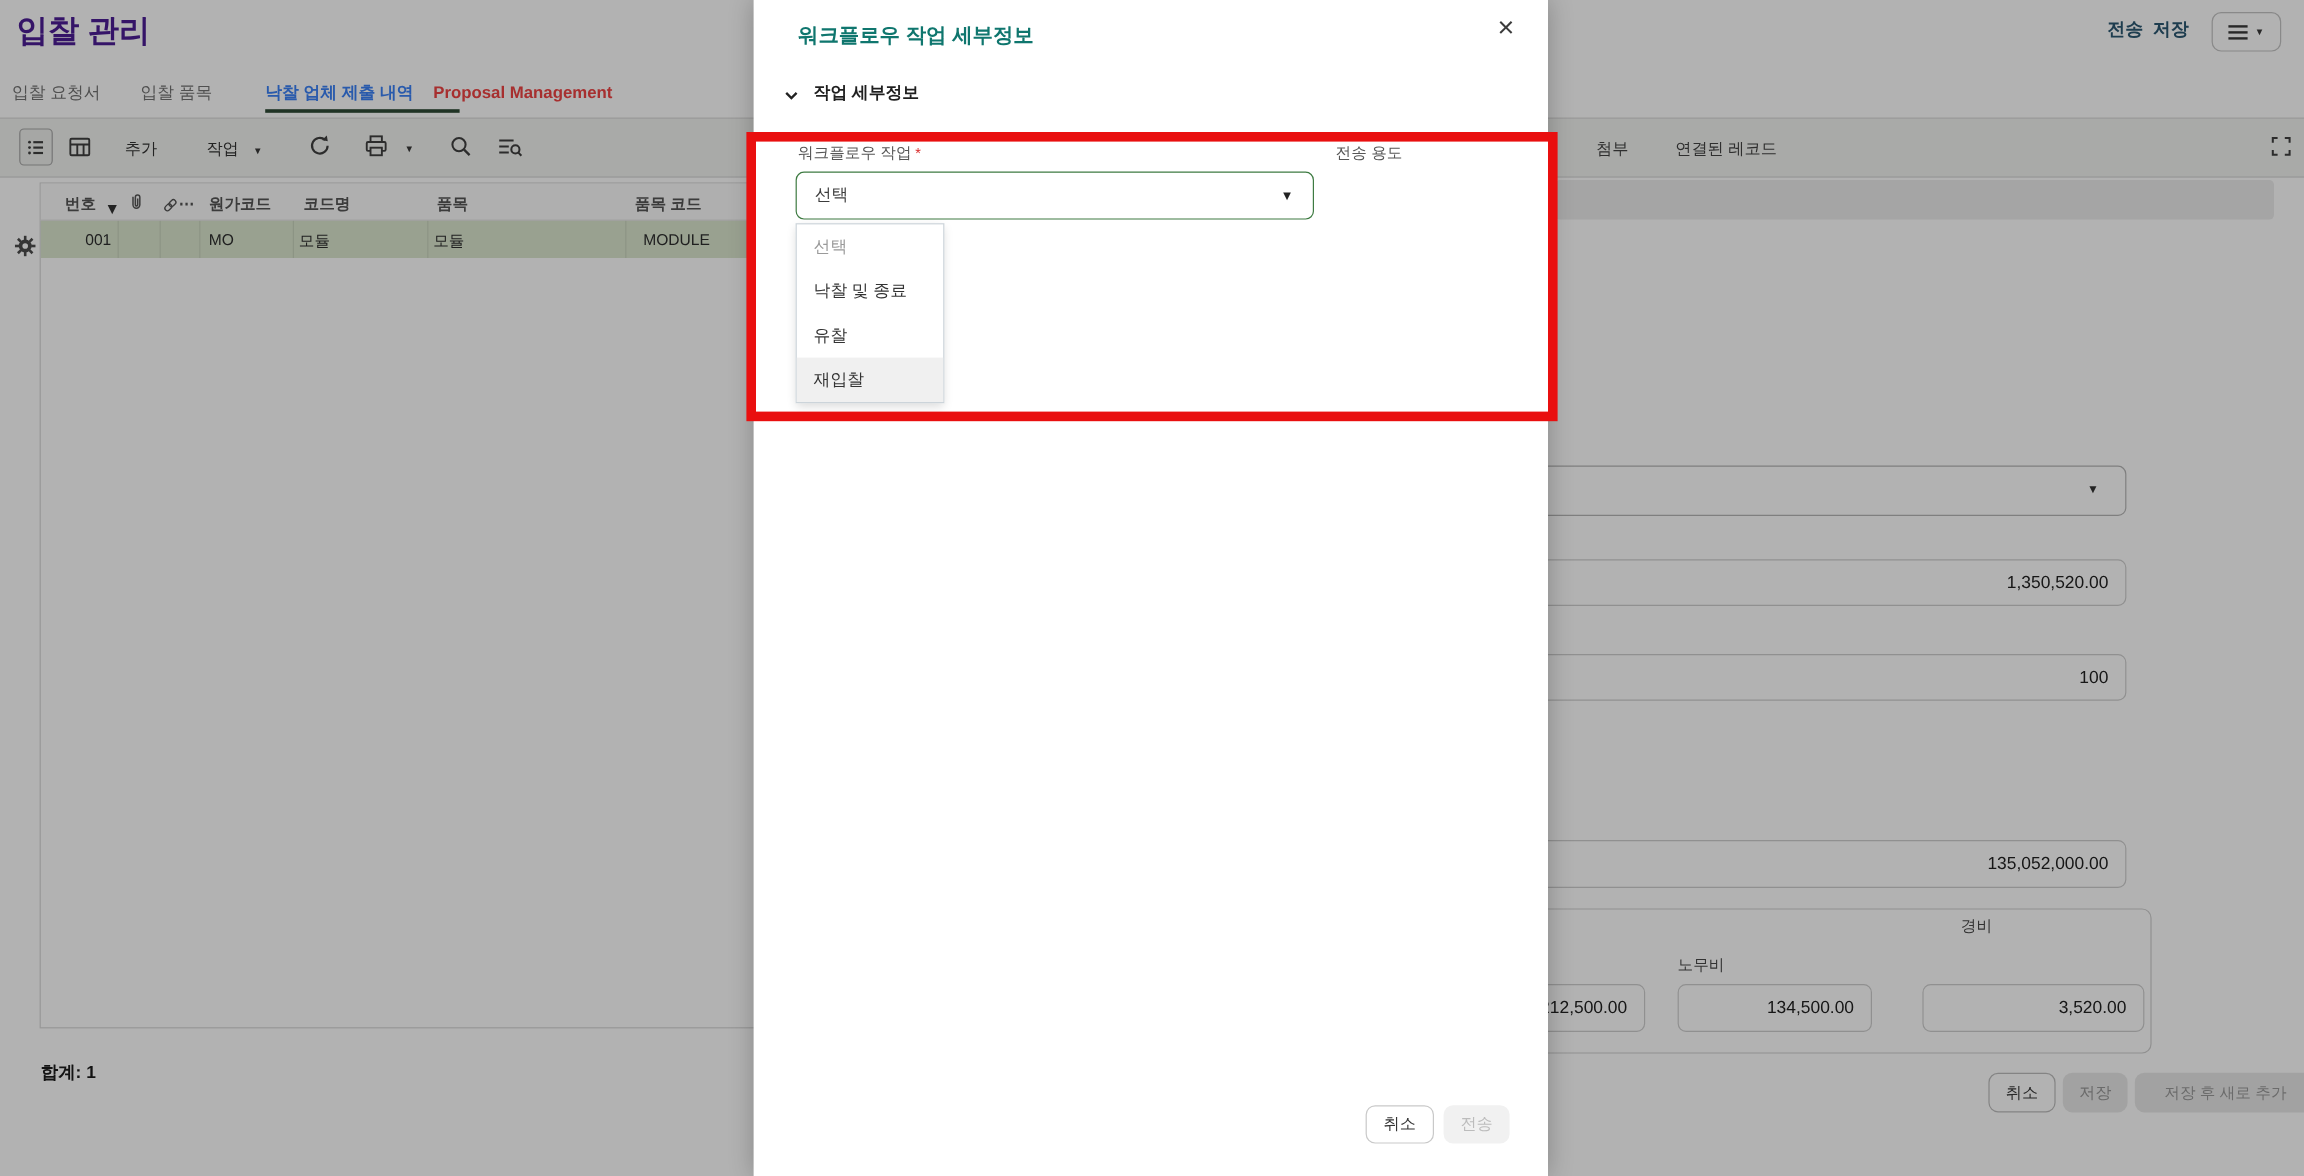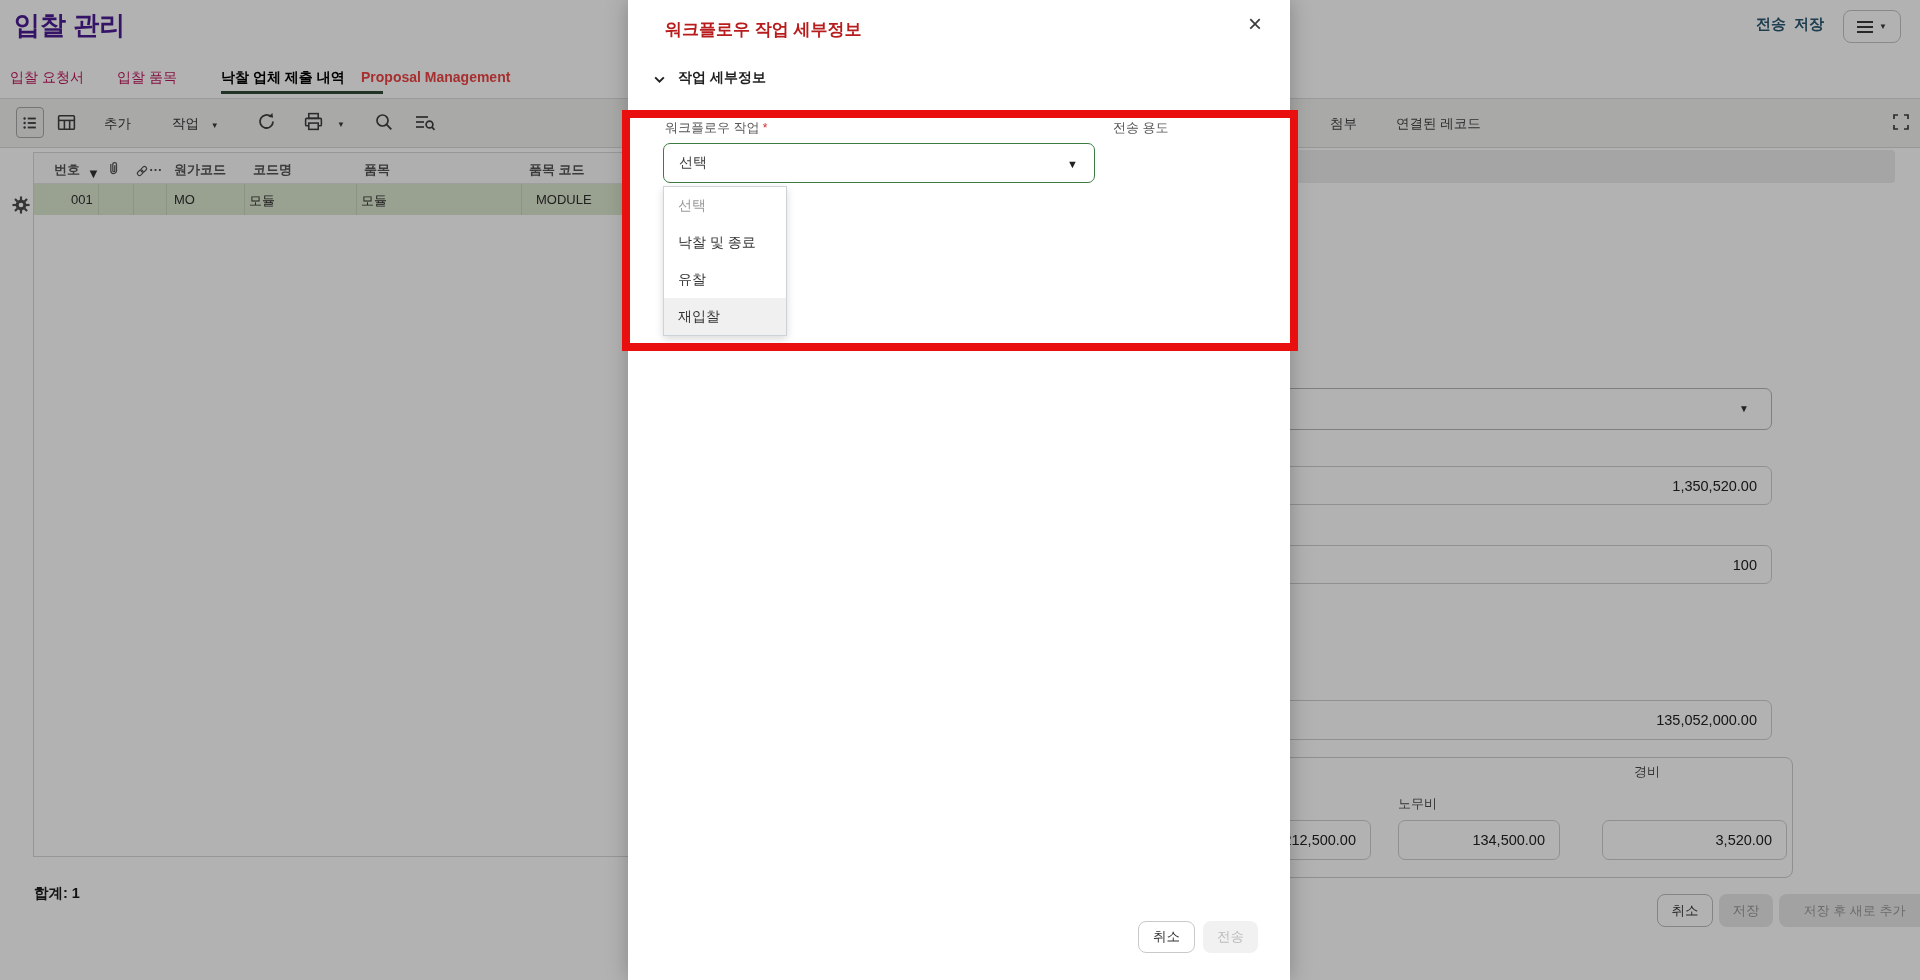--- a/index.html
+++ b/index.html
@@ -11,22 +11,22 @@
   
   .page-title { left:14px; top:8px; font-size:26px; font-weight:600; color:#4c1d95; }
   .hdr-link { top:15px; font-size:15px; font-weight:700; color:#2b5872; cursor:pointer; }
   .menu-btn { left:1843px; top:10px; width:58px; height:33px; border:1px solid #c4c4c4;
               border-radius:8px; background:#fff; display:flex; align-items:center;
               justify-content:center; gap:6px; }
   .hamburger { display:flex; flex-direction:column; gap:3px; }
   .hamburger div { width:16px; height:2px; background:#3a3a3a; }
   .caret { font-size:8px; color:#3a3a3a; }
 
-  .tab { top:69px; font-size:14px; color:#be185d; cursor:pointer; }
-  .tab.active { color:#000000; font-weight:700; }
+  .tab { top:69px; font-size:14px; color:#737373; cursor:pointer; }
+  .tab.active { color:#3b82f6; font-weight:700; }
   .tab-underline { left:221px; top:91px; width:162px; height:3px; background:#2f4a35; }
   .tab.eng { font-weight:600; color:#ef4444; }
 
   .toolbar { left:0; top:98px; width:1920px; height:50px; background:#f3f4f1;
              border-top:1px solid #dddddd; border-bottom:1px solid #d9d9d9; }
   .tb-text { top:115px; font-size:13.5px; color:#333; cursor:pointer; }
   .icon-box { left:16px; top:107px; width:28px; height:31px; border:1px solid #a8a8a8;
               border-radius:4px; background:#eef0ec; display:flex; align-items:center; justify-content:center; }
 
   
@@ -56,21 +56,21 @@
             display:flex; align-items:center; justify-content:center; }
   .pg-btn.outline { background:#fff; border:1px solid #bdbdbd; color:#3a3a3a; }
   .pg-btn.gray { background:#e9e9e9; border:none; color:#9a9a9a; }
 
   
   .overlay { left:0; top:0; width:1920px; height:980px; background:rgba(0,0,0,0.30); z-index:5; }
 
   
   .modal { left:628px; top:0; width:662px; height:980px; background:#fff; z-index:10;
            box-shadow:0 0 20px rgba(0,0,0,0.25); }
-  .m-title { position:absolute; left:37px; top:18px; font-size:17px; font-weight:600; color:#b91c1c; }
+  .m-title { position:absolute; left:37px; top:18px; font-size:17px; font-weight:600; color:#0f766e; }
   .m-close { position:absolute; left:620px; top:10px; font-size:24px; color:#3c3c3c; cursor:pointer; }
   .m-chevron { position:absolute; left:25px; top:73px; }
   .m-section { position:absolute; left:50px; top:69px; font-size:14px; font-weight:700; color:#1f1f1f; }
   .m-label { position:absolute; top:119px; font-size:13px; color:#565656; }
   .m-star { color:#d92b2b; font-size:12px; margin-left:3px; }
   .m-select { position:absolute; left:35px; top:143px; width:432px; height:40px;
               border:1px solid #3e7b42; border-radius:7px; background:#fff;
               display:flex; align-items:center; padding:0 15px; font-size:14px; color:#3c3c3c; }
   .m-select .caret3 { position:absolute; right:16px; top:14px; font-size:11px; color:#222; }
   .dropdown { position:absolute; left:35px; top:186px; width:124px; background:#fff;

